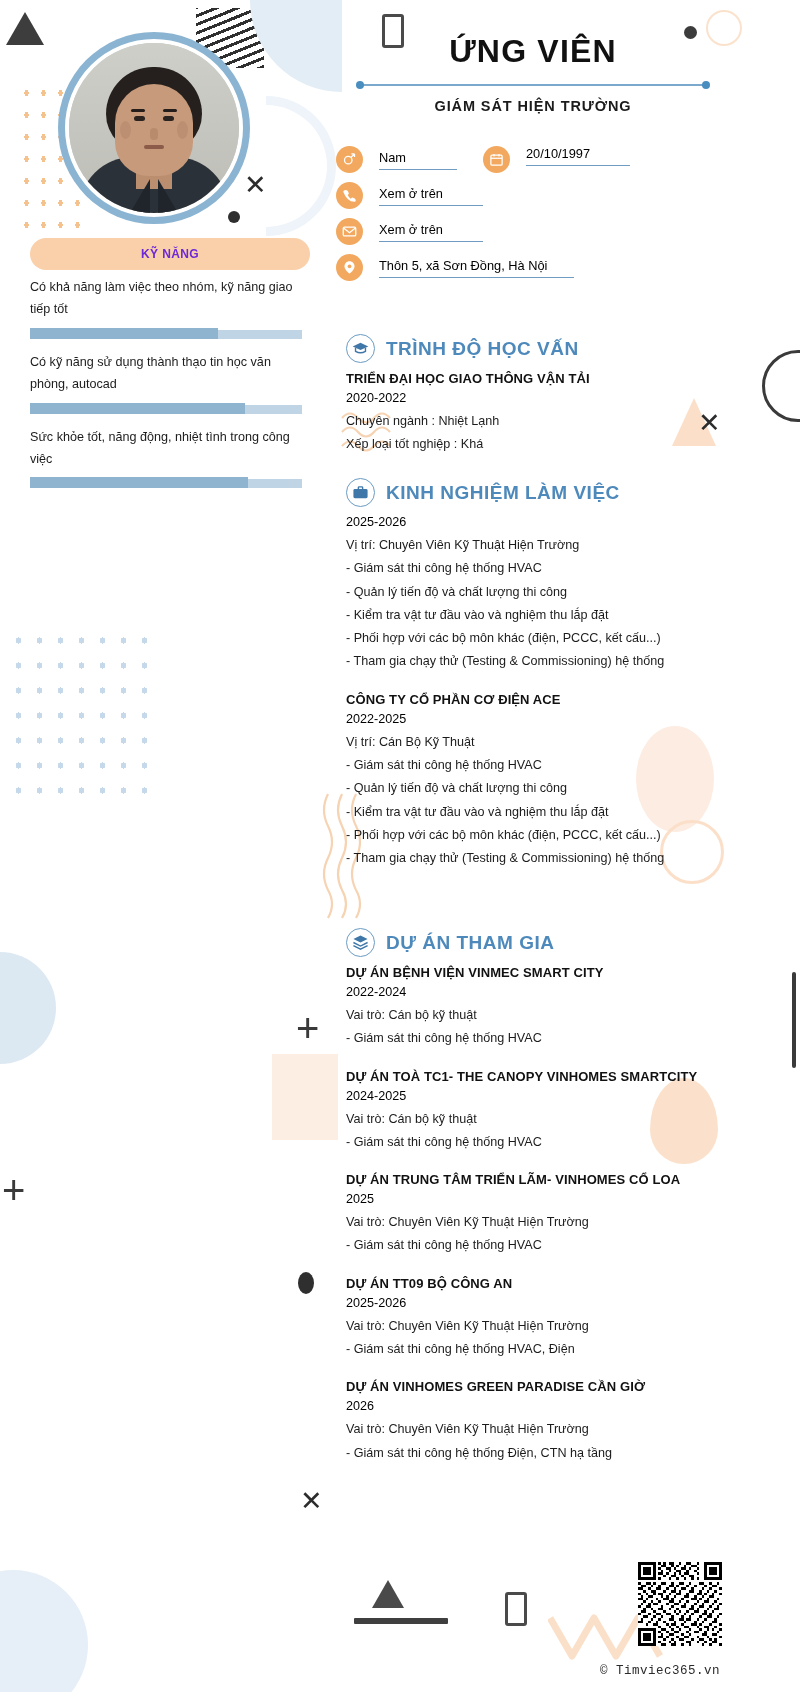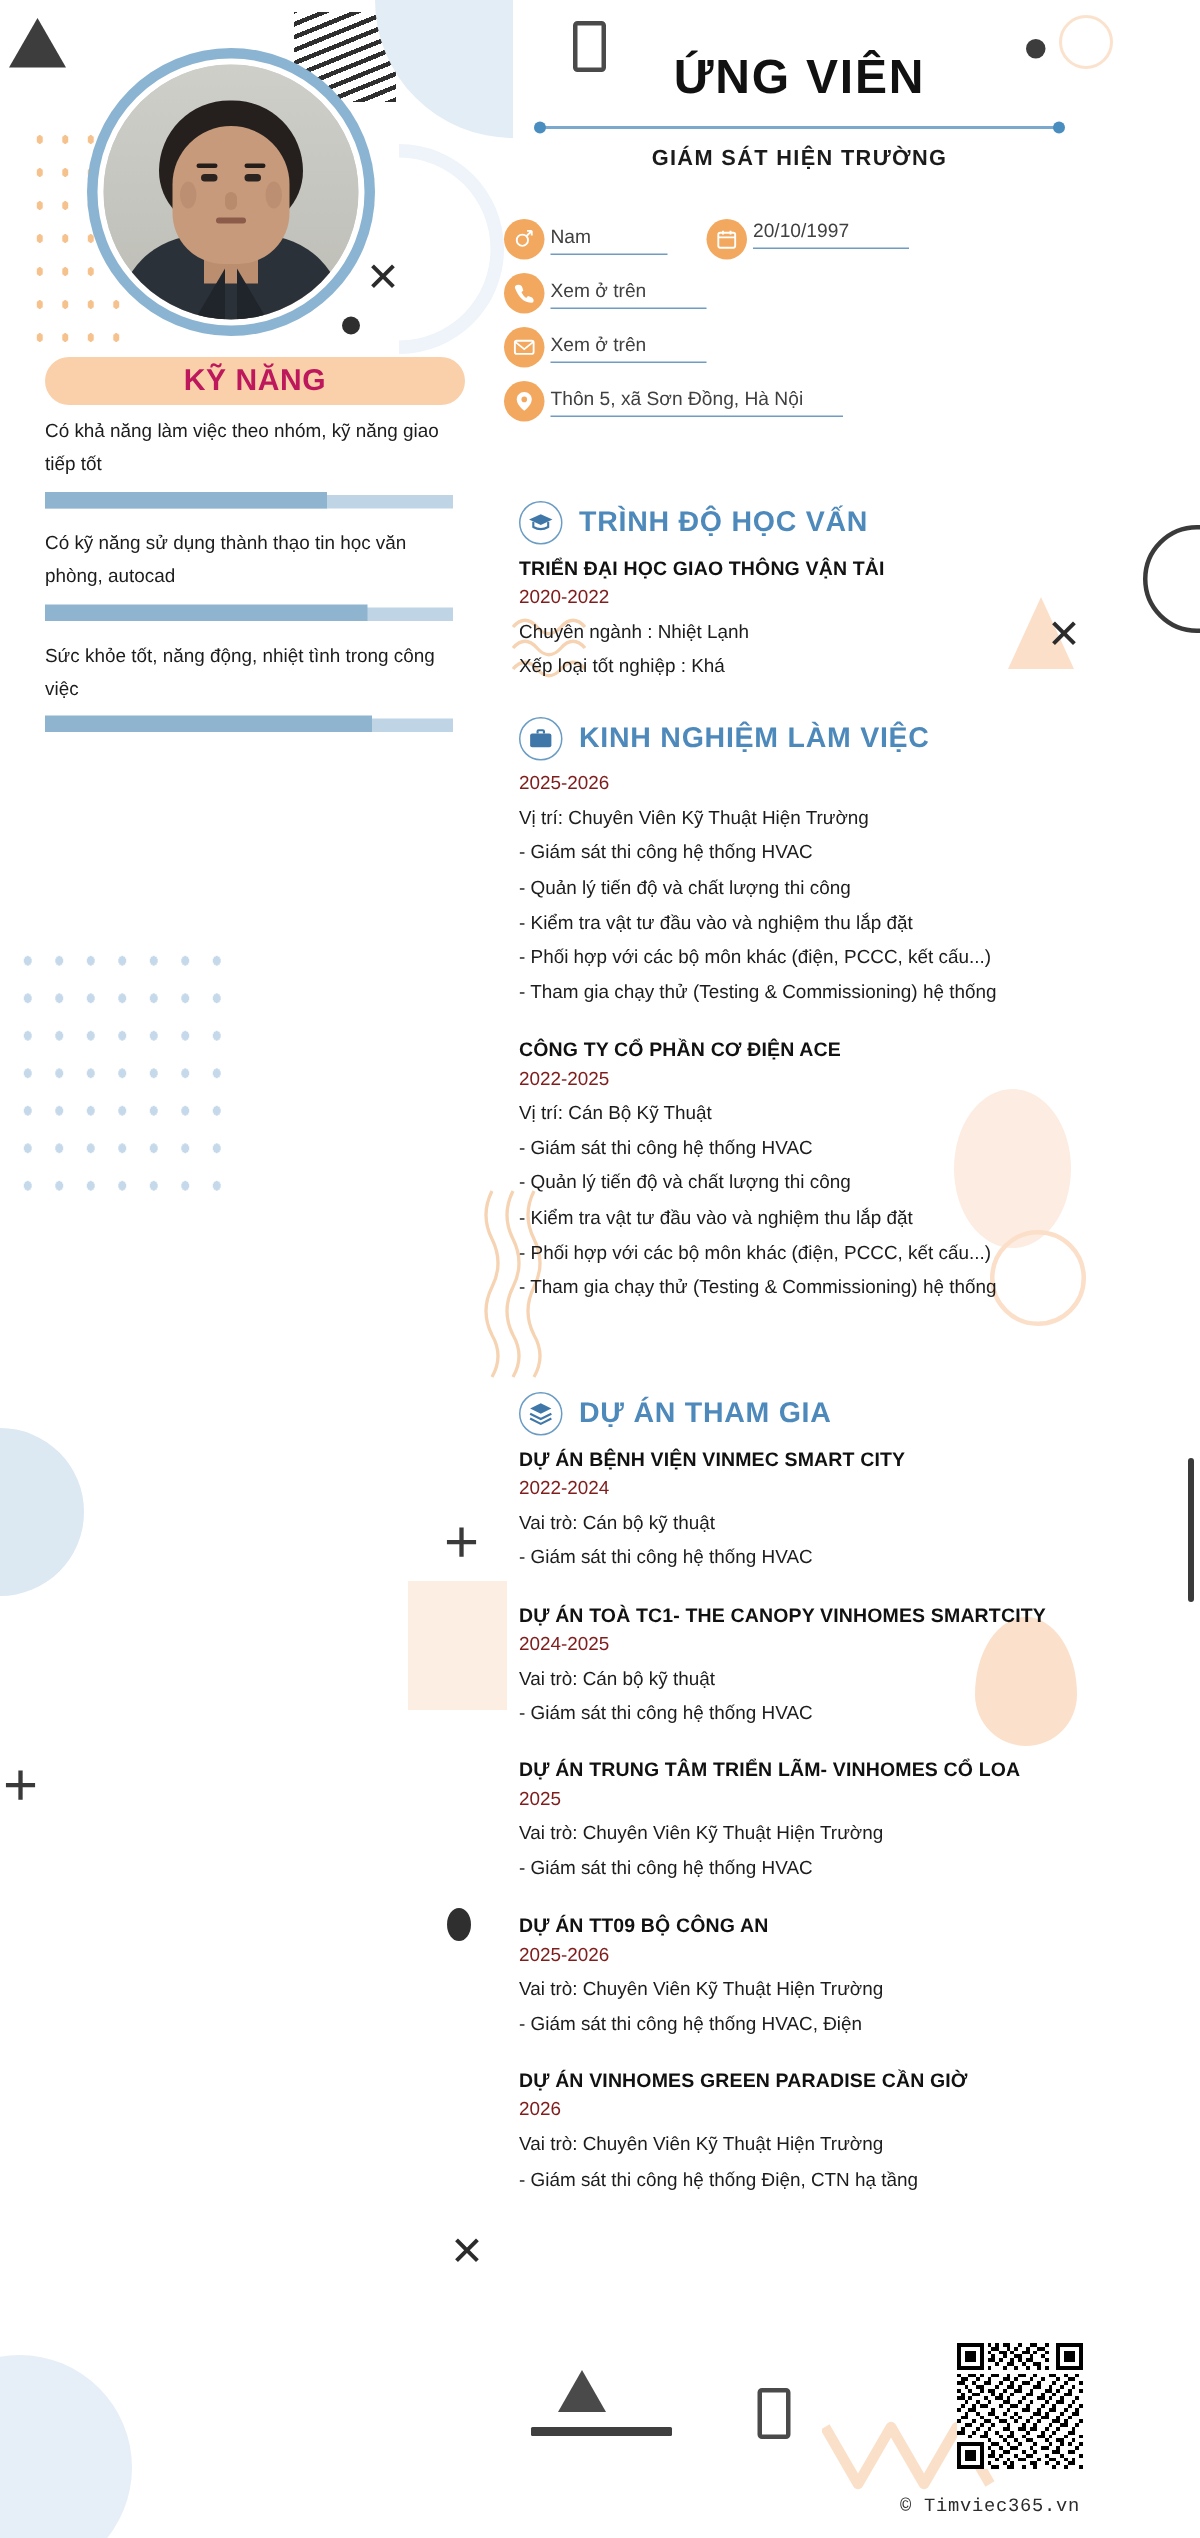--- a/index.html
+++ b/index.html
@@ -243,21 +243,21 @@
 
   .skills-banner {
     position: absolute;
     left: 30px; top: 238px;
     width: 280px; height: 32px;
     background: #fad0ab;
     border-radius: 16px;
     display: flex; align-items: center; justify-content: center;
   }
   .skills-banner span {
-    font-size: 20px; font-weight: bold; color: #be185d;
+    font-size: 12px; font-weight: bold; color: #6d28d9;
     letter-spacing: 0.4px;
   }
   .skill-list {
     position: absolute;
     left: 30px; top: 276px;
     width: 276px;
   }
   .skill-item { margin-bottom: 12px; }
   .skill-text {
     font-size: 12.6px;
@@ -332,23 +332,23 @@
   .contacts { position: absolute; left: 6px; top: 146px; width: 440px; }
   .c-row { display: flex; align-items: center; margin-bottom: 9px; }
   .c-ico {
     width: 27px; height: 27px; border-radius: 50%;
     background: #f2a95f;
     display: flex; align-items: center; justify-content: center;
     flex: 0 0 27px;
   }
   .c-ico svg { width: 15px; height: 15px; fill: #ffffff; }
   .c-val {
-    margin-left: 4px;
+    margin-left: 16px;
     font-size: 12.8px;
-    color: #404040;
+    color: #000000;
     padding-bottom: 4px;
     border-bottom: 1px solid #6f9cc0;
     min-width: 90px;
   }
   .c-val.w-sm { min-width: 78px; }
   .c-val.w-md { min-width: 104px; }
   .c-val.w-lg { min-width: 195px; }
   .c-row.pair { gap: 0; }
   .c-row.pair .second { margin-left: 26px; display: flex; align-items: flex-start; }
 
@@ -372,21 +372,21 @@
   .blk { margin-bottom: 14px; }
   .blk-title {
     font-size: 13px;
     font-weight: bold;
     color: #111111;
     letter-spacing: 0.1px;
     margin-bottom: 5px;
   }
   .blk-date {
     font-size: 12.6px;
-    color: #7f1d1d;
+    color: #000000;
     margin-bottom: 5px;
   }
   .blk-line {
     font-size: 12.6px;
     color: #1c1c1c;
     line-height: 1.85;
   }
 
   
   .footer-icons {

